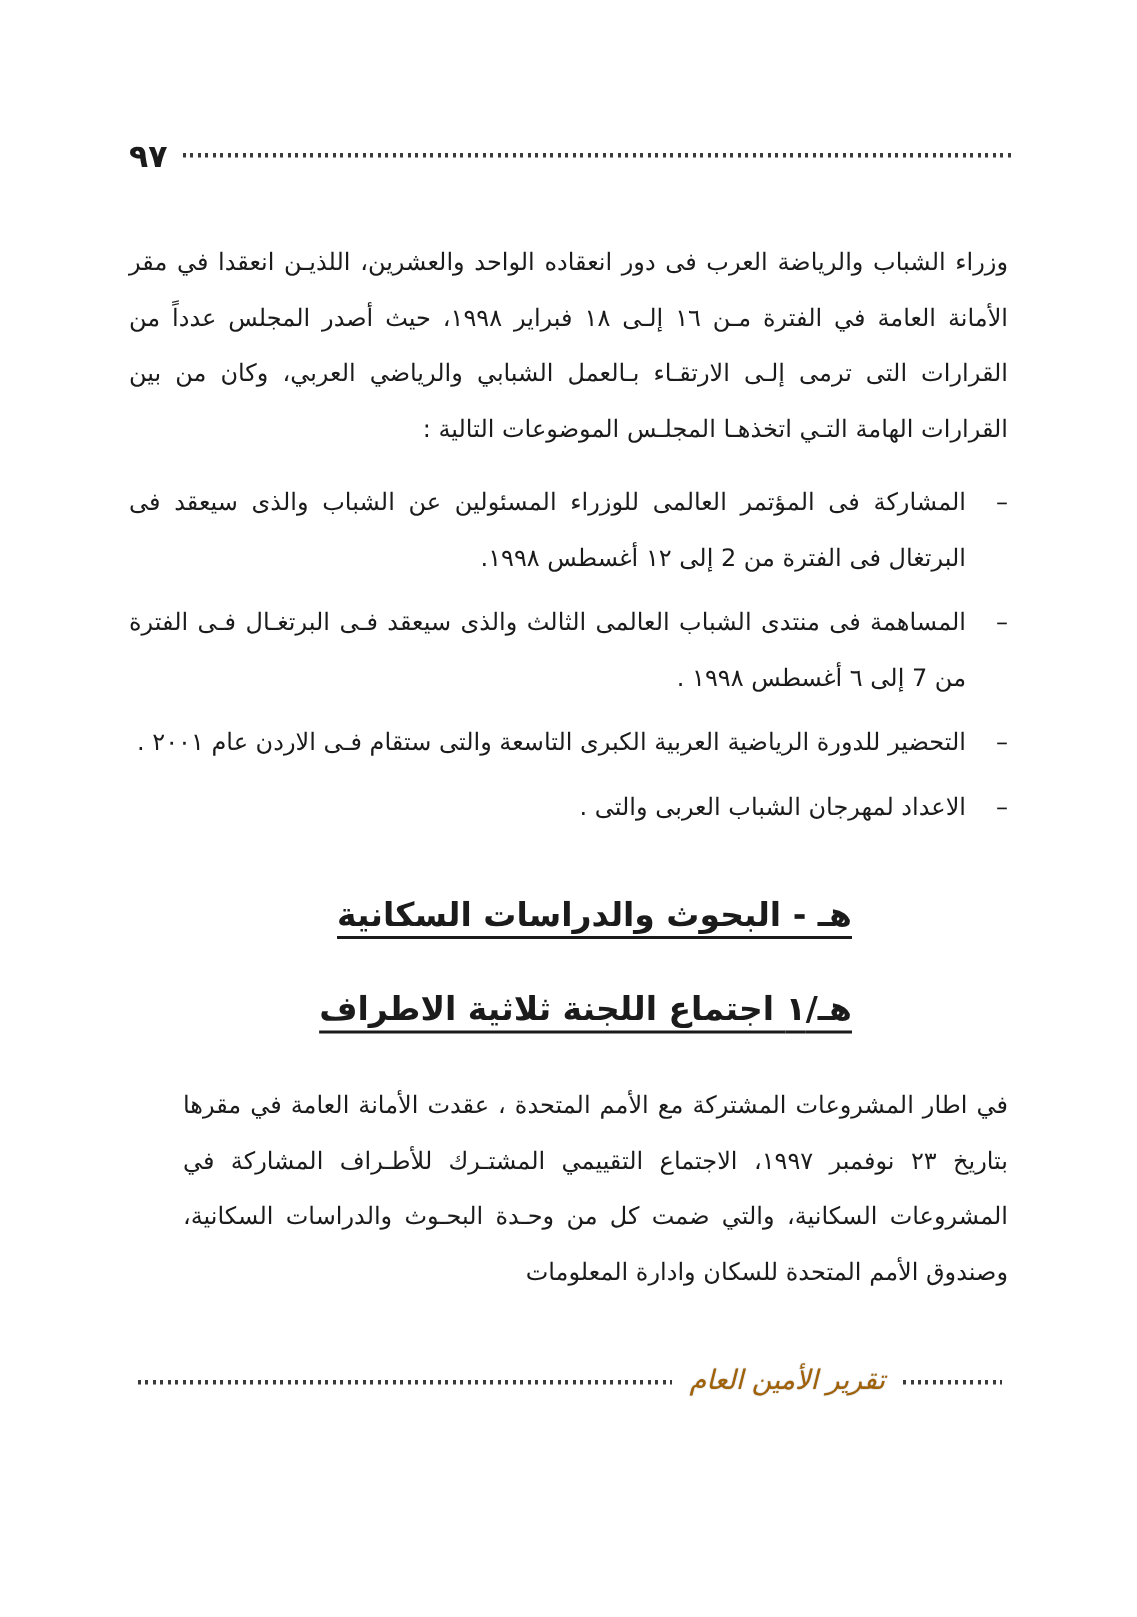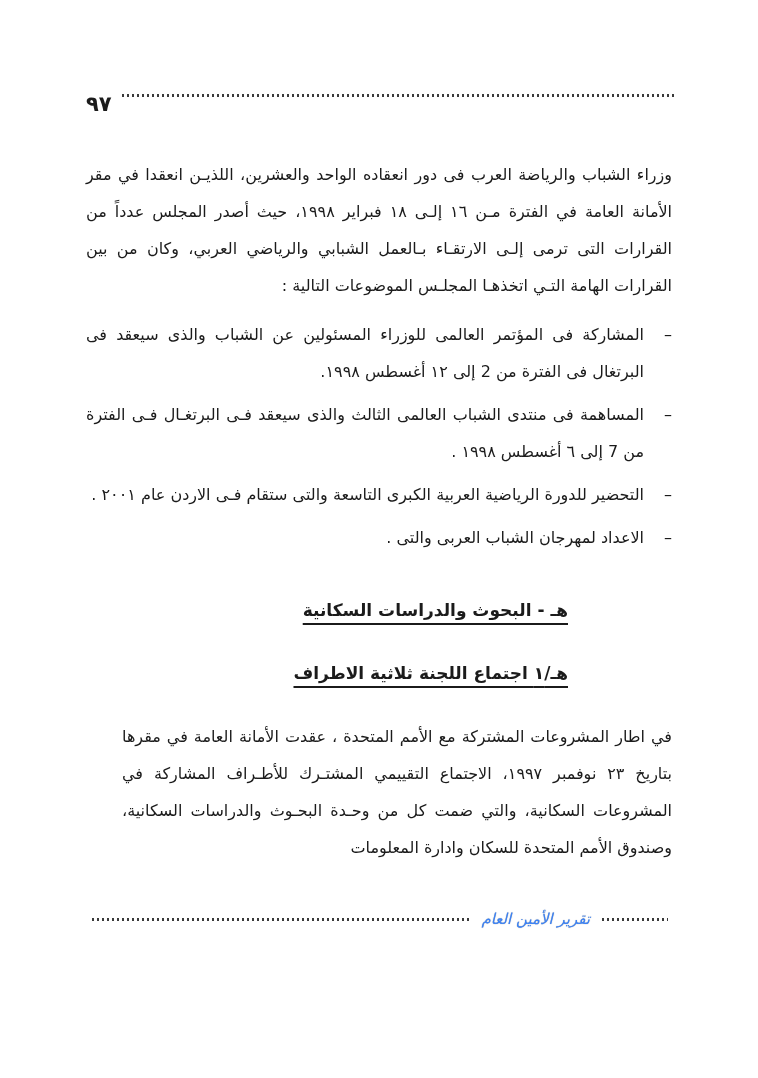--- a/index.html
+++ b/index.html
@@ -6,21 +6,21 @@
   .page {
     width:758px; height:1078px; position:relative; margin:0 auto;
     background:#ffffff; overflow:hidden;
     font-family:"DejaVu Sans", sans-serif;
     color:#1b1b1b;
   }
 
   
   .header {
     position:absolute; top:94px; left:86px; right:84px;
-    display:flex; align-items:flex-start; gap:10px; direction:ltr;
+    display:flex; align-items:center; gap:10px; direction:ltr;
   }
   .page-number { font-size:21px; font-weight:bold; line-height:1; padding-bottom:2px; }
   .rule {
     background:repeating-linear-gradient(90deg,#3a3a3a 0 2px, rgba(0,0,0,0) 2px 5px);
   }
   .header-rule { flex:1; height:3px; margin-bottom:4px; }
 
   
   .body {
     position:absolute; top:156px; right:86px; left:86px;
@@ -28,42 +28,42 @@
     font-size:16px; line-height:37px;
   }
   .para { margin:0 0 12px 0; }
 
   .bullet { display:flex; margin:0 0 6px 0; }
   .dash { flex:0 0 28px; }
   .bullet-text { flex:1; text-align:justify; }
 
   .heading {
     display:block; text-align:right;
-    font-size:17px; font-weight:bold;
+    font-size:22px; font-weight:bold;
     margin:36px 104px 0 0;
     text-decoration:underline;
     text-underline-offset:7px;
     text-decoration-thickness:1.5px;
   }
   .heading.sub { margin-top:26px; }
 
   .numbered { display:flex; margin-top:26px; }
   .num { flex:0 0 52px; }
   .num-text { flex:1; text-align:justify;margin-left:36px; }
 
   
   .footer {
     position:absolute; top:912px; left:92px; right:90px;
     display:flex; align-items:center; gap:12px; direction:ltr;
   }
   .footer-rule-left { flex:1; height:3px; }
   .footer-rule-right { width:66px; height:3px; }
   .footer-text {
-    direction:rtl; font-size:15px; font-style:italic;
-    color:#3b82f6; letter-spacing:0; line-height:1;
+    direction:rtl; font-size:18px; font-style:italic;
+    color:#a16207; letter-spacing:0; line-height:1;
     text-shadow:0 0 1px #9a9a9a;
   }
 </style>
 </head>
 <body>
 
 <div class="page">
 
   <div class="header">
     <span class="page-number">٩٧</span>

